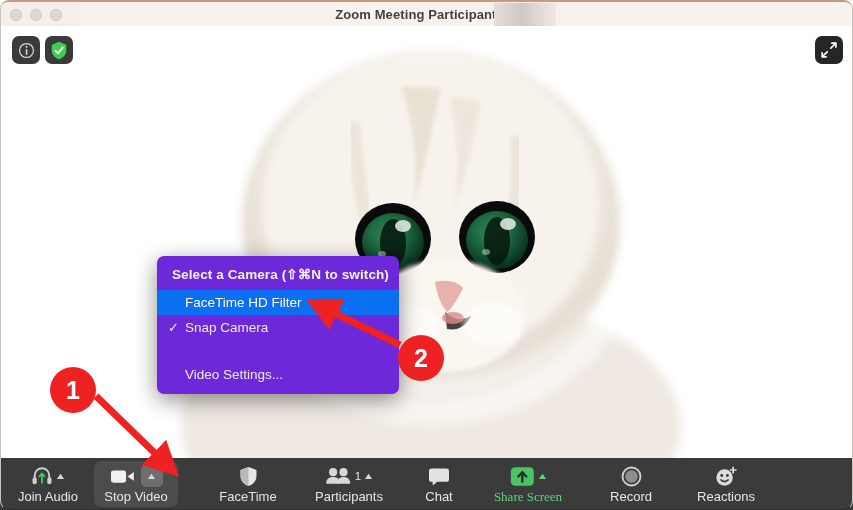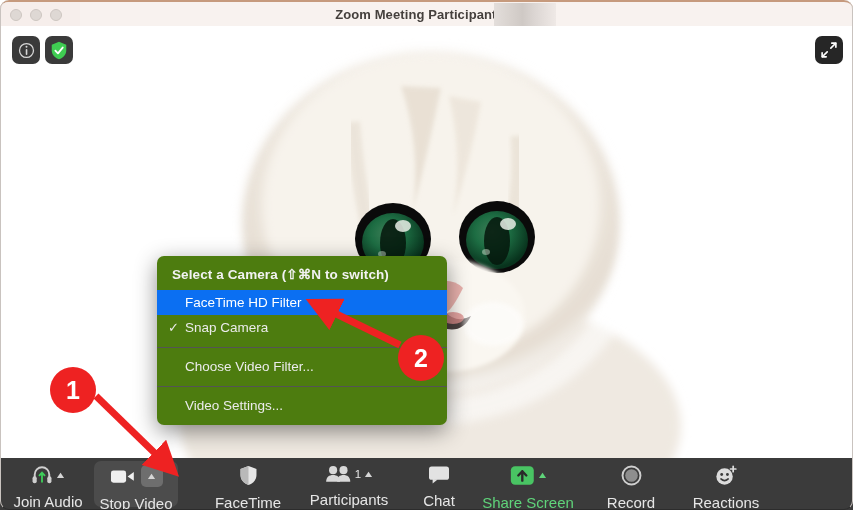--- a/index.html
+++ b/index.html
@@ -106,22 +106,22 @@
     z-index: 20;
   }
   .topbtn.info  { left: 11px; top: 10px; }
   .topbtn.shield{ left: 44px; top: 10px; }
   .topbtn.expand{ left: 814px; top: 10px; background:#262626; }
 
   
   .ctxmenu {
     position: absolute;
     left: 157px; top: 256px;
-    width: 290px;
-    background: #4d7c0f;
+    width: 242px;
+    background: #6d28d9;
     border-radius: 7px;
     box-shadow: 0 6px 22px rgba(0,0,0,.45);
     z-index: 40;
     padding: 6px 0 7px 0;
     overflow: hidden;
   }
   .ctx-header {
     font-size: 13.5px;
     font-weight: bold;
     color: #f2f2f2;
@@ -175,26 +175,26 @@
     box-sizing: border-box;
   }
   .tool .glyphrow {
     height: 22px;
     display: flex;
     align-items: center;
     justify-content: center;
     gap: 3px;
   }
   .tool .label {
-    font-size: 15px;
+    font-size: 13px;
     color: #e6e6e6;
-    margin-top: 8px;
+    margin-top: 2px;
     white-space: nowrap;
   }
-  .tool .label.green { color: #5fd47a; }
+  .tool .label.green { color: #5fd47a; font-family: Liberation Serif, serif; }
   .chev {
     font-size: 9px;
     color: #d6d6d6;
     line-height: 1;
     transform: scaleX(1.35);
   }
   .chev.green { color: #5fd47a; }
   .count {
     font-size: 11.5px;
     color: #e6e6e6;
@@ -366,23 +366,20 @@
       <span>FaceTime HD Filter</span>
     </div>
 
     <div class="ctx-item">
       <span class="tick">✓</span>
       <span>Snap Camera</span>
     </div>
 
     <div class="ctx-sep"></div>
 
-    <div class="ctx-item">
-      <span>Choose Video Filter...</span>
-    </div>
 
     <div class="ctx-sep"></div>
 
     <div class="ctx-item">
       <span>Video Settings...</span>
     </div>
   </div>
 
   <div class="toolbar">
 

